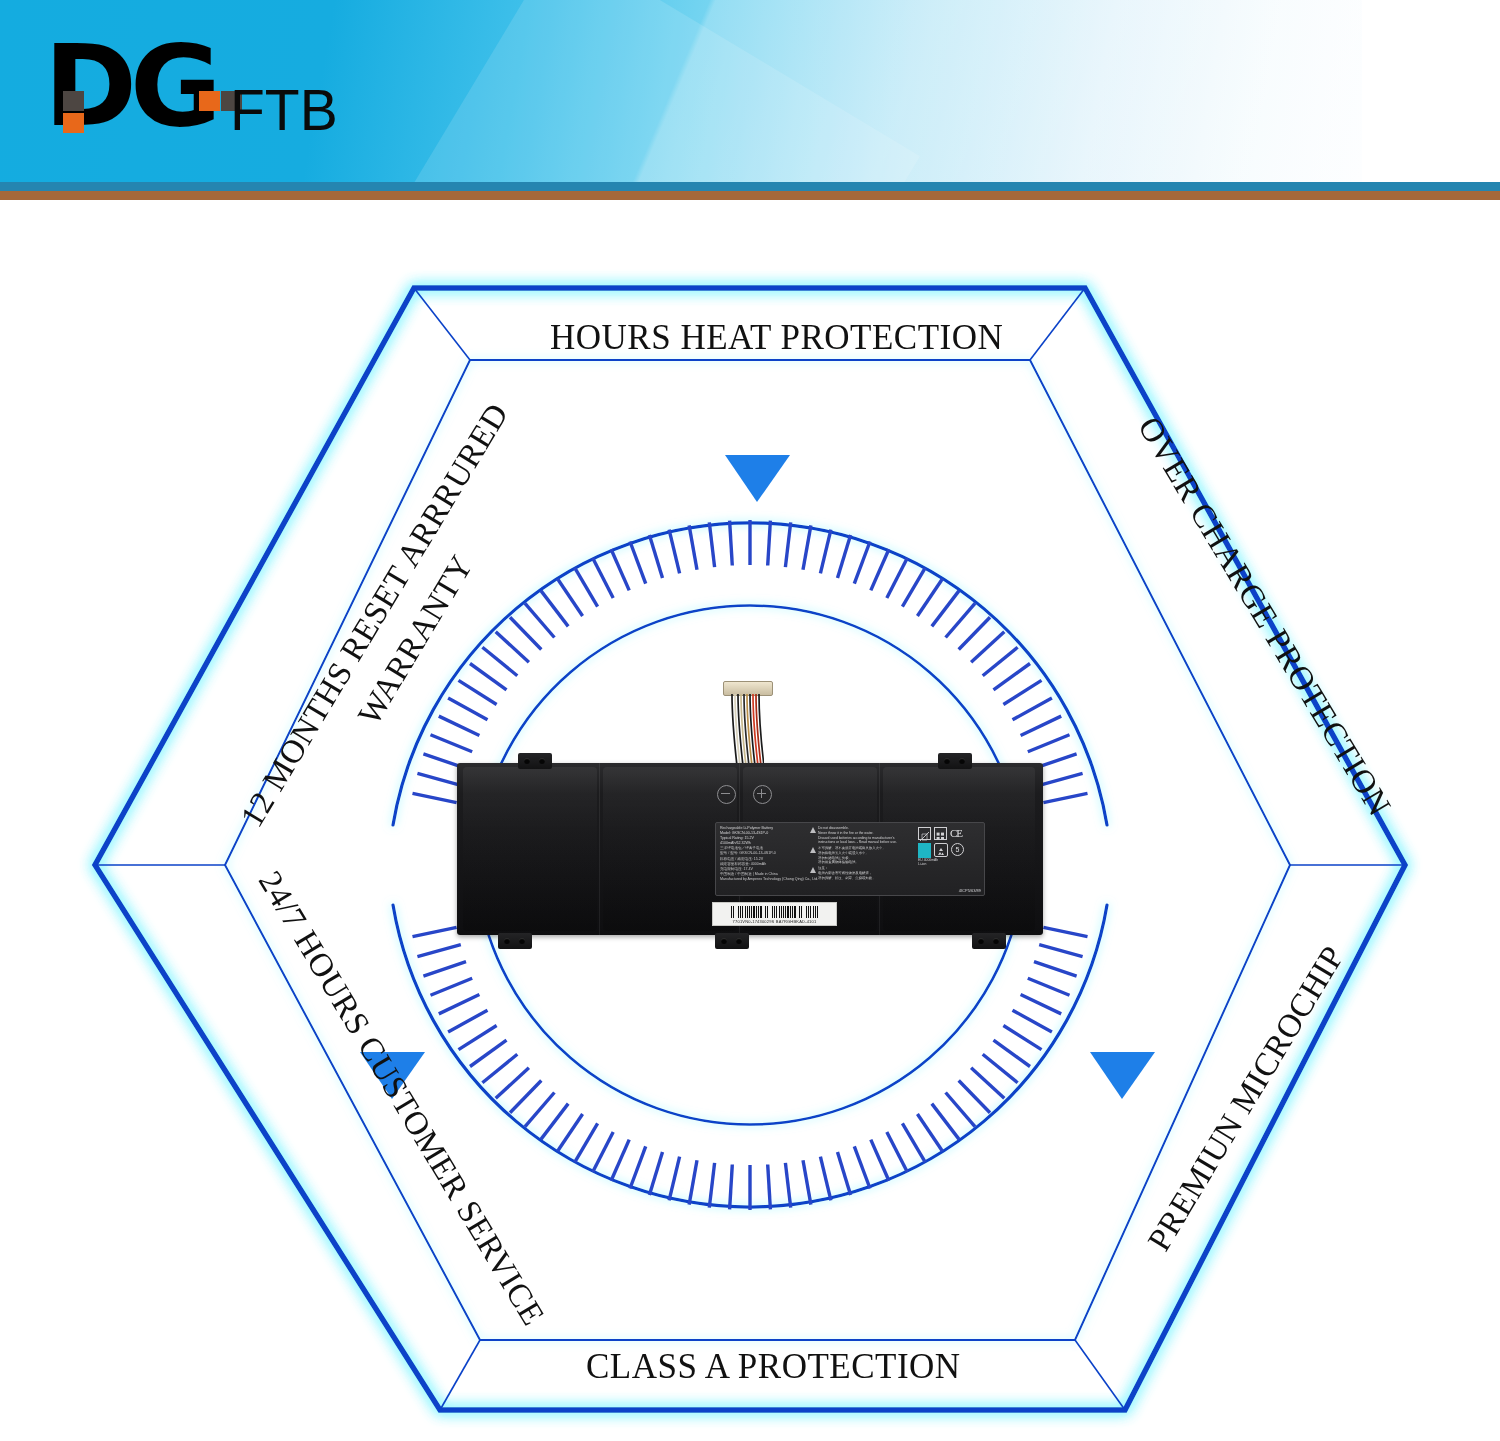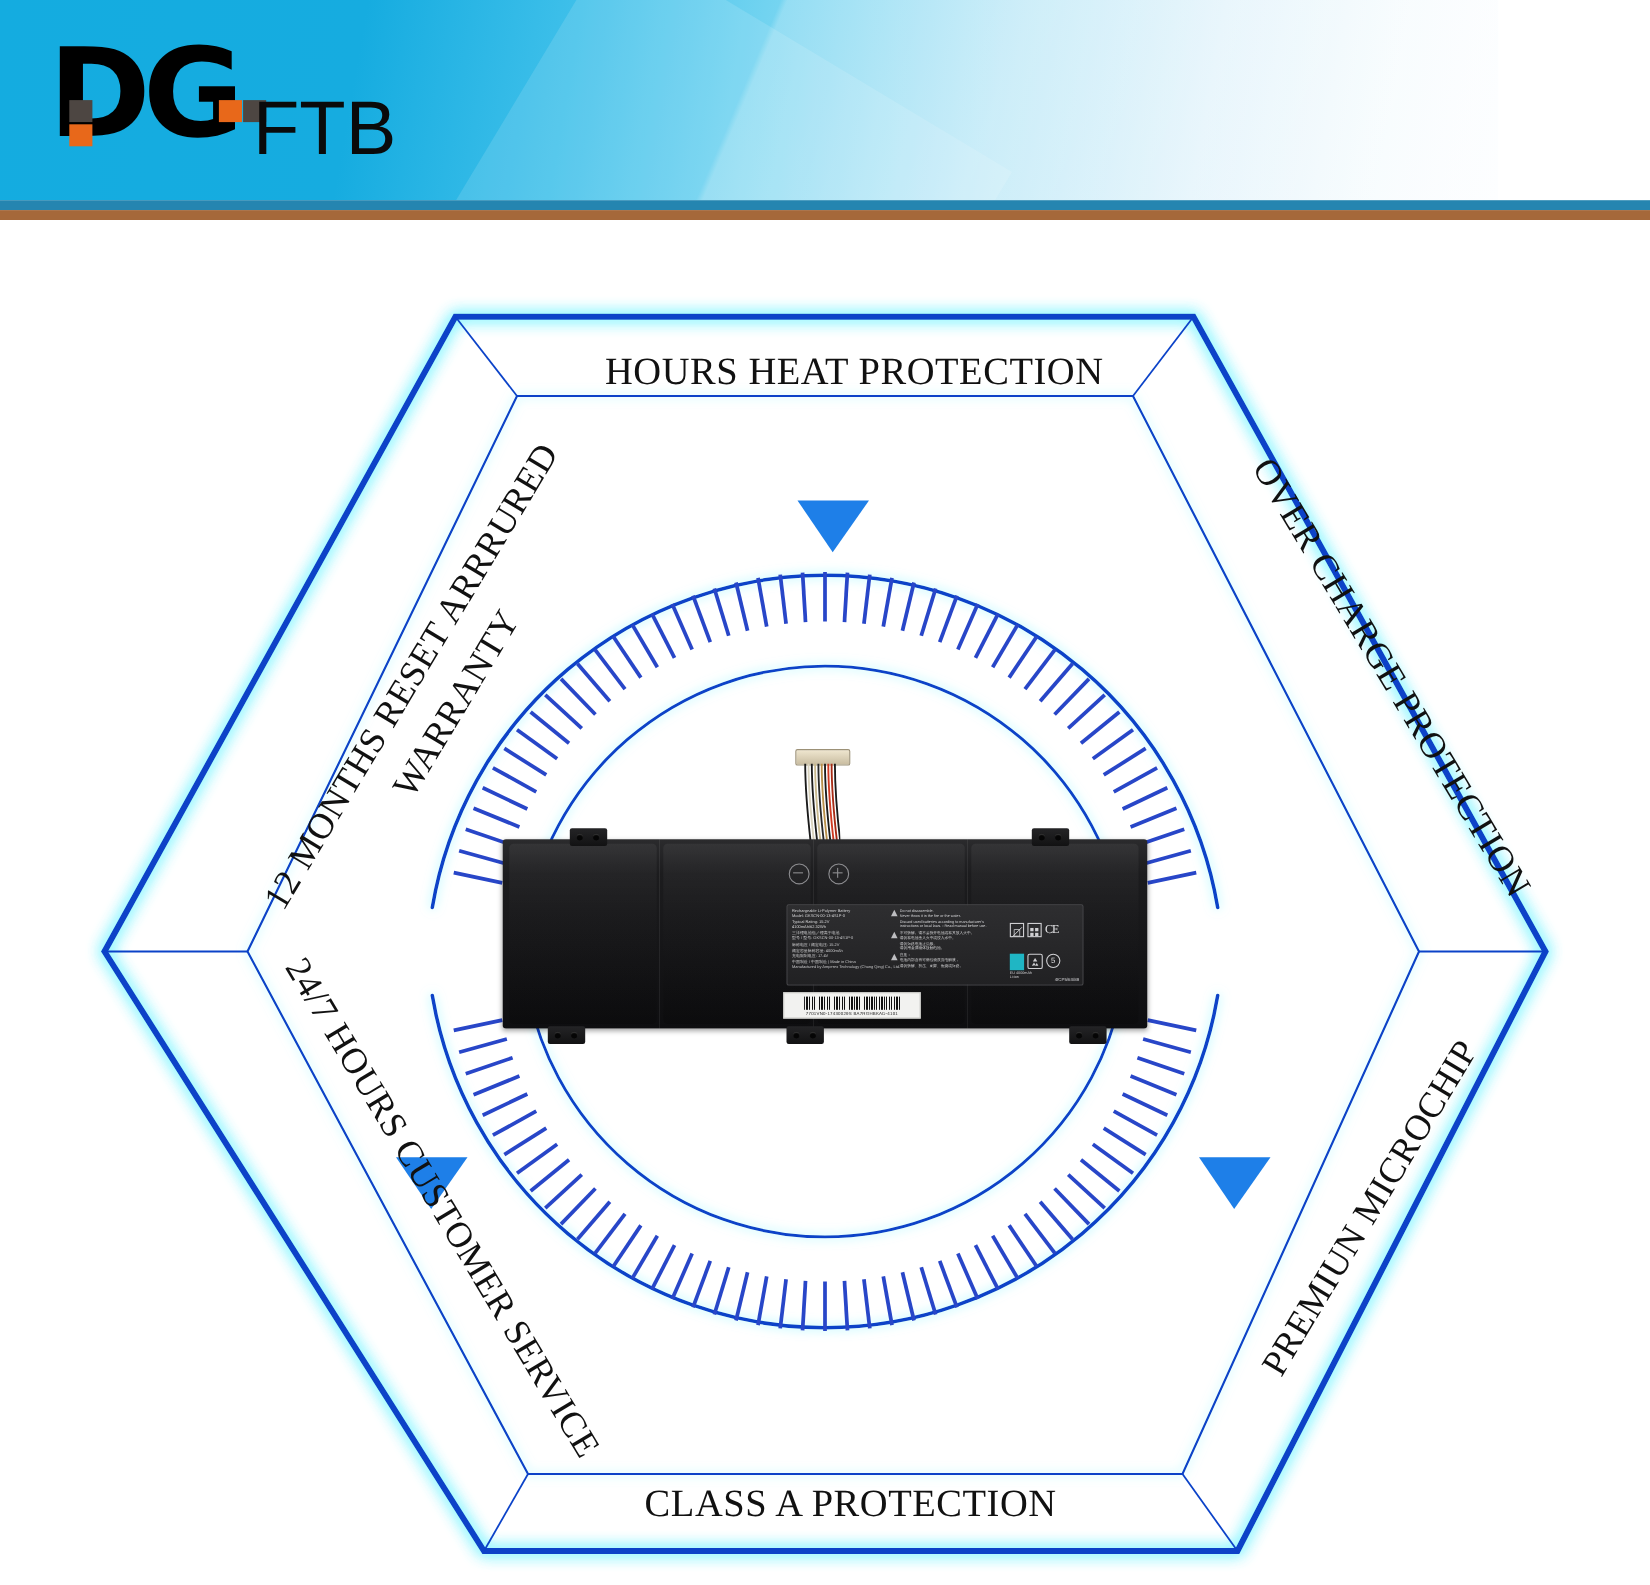--- a/index.html
+++ b/index.html
@@ -80,21 +80,21 @@
     font-size: 112px;
     font-weight: bold;
     letter-spacing: -7px;
     color: #000000;
     line-height: 1;
   }
   .logo-ftb {
     position: absolute;
     left: 186px; top: 38px;
     font-family: "Liberation Sans", sans-serif;
-    font-size: 69px;
+    font-size: 57px;
     font-weight: 500;
     letter-spacing: 0px;
     color: #0a0a0a;
     line-height: 1;
   }
   .logo-sq {
     position: absolute;
     width: 21px; height: 20px;
   }
   #logo-sq-gray-a  { left: 19px;  top: 47px;  background: #4d4642; }
@@ -303,21 +303,21 @@
   .warn-text {
     font-family: "Liberation Sans", sans-serif;
     font-size: 3.4px;
     line-height: 1.4;
     color: #d3d3d5;
   }
   .cert-row {
     display: flex;
     align-items: center;
     gap: 3px;
-    margin-top: 13px;
+    margin-top: 1px;
   }
   .icon-box {
     width: 11px; height: 11px;
     border: 0.8px solid #cfcfd2;
     position: relative;
   }
   .icon-ce {
     font-family: "Liberation Serif", serif;
     font-size: 11px;
     color: #e4e4e6;

